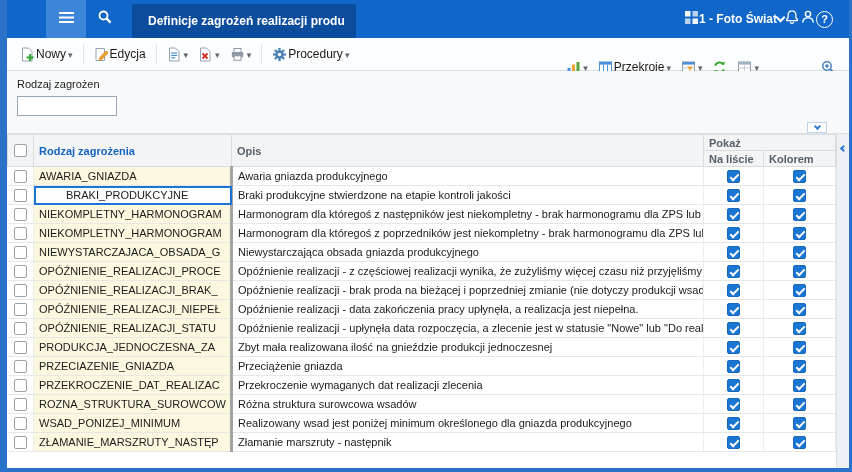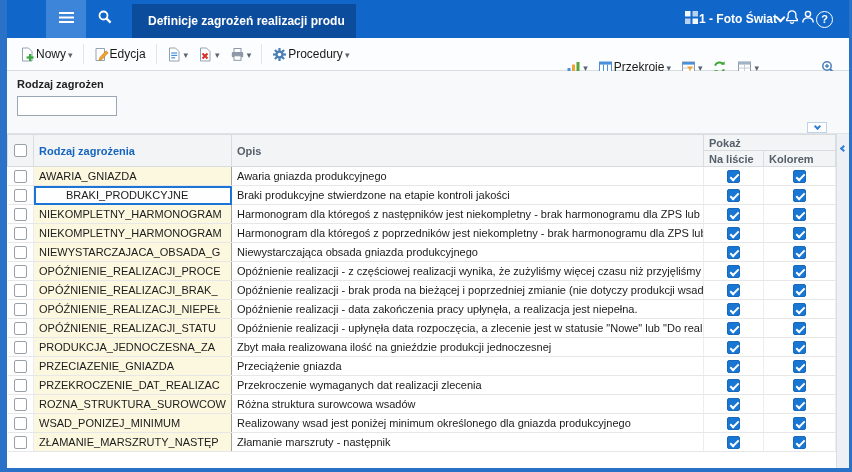--- a/index.html
+++ b/index.html
@@ -29,41 +29,41 @@
   .tbtn{display:flex;align-items:center;gap:1px;padding:3px 5px;font-size:12px;color:#1a1a1a;
         border-radius:3px;cursor:pointer;white-space:nowrap;}
   .caret::after{content:"▾";font-size:9px;color:#5a6570;margin-left:1px;}
   .sep{width:1px;height:20px;background:#e1e4e8;margin:0 5px;}
   .toolbar-right{margin-left:auto;display:flex;align-items:center;margin-top:26px;}
   .gap-right{margin-left:52px;}
   .icon16{display:inline-block;width:15px;height:15px;}
 
   
   .filter-panel{height:50px;flex:0 0 50px;background:#f7f9fb;position:relative;}
-  .filter-label{position:absolute;left:10px;top:7px;font-size:11px;font-weight:bold;color:#222;}
+  .filter-label{position:absolute;left:10px;top:7px;font-size:11px;font-weight:normal;color:#222;}
   .filter-input{position:absolute;left:10px;top:25px;width:100px;height:20px;border:1px solid #9aa7b5;
                 font-size:11px;padding:0 4px;font-family:"Liberation Sans",sans-serif;}
 
   
   .collapse-bar{height:13px;flex:0 0 13px;background:#f7f9fb;border-bottom:1px solid #dfe3e8;position:relative;}
   .collapse-btn{position:absolute;right:22px;top:1px;width:20px;height:11px;border:1px solid #bed3ea;
                 background:#fff;display:flex;align-items:center;justify-content:center;cursor:pointer;}
   .chev-down-b{width:5px;height:5px;border-right:2px solid #2f7ed8;border-bottom:2px solid #2f7ed8;
                transform:rotate(45deg);margin-top:-3px;}
 
   
   .grid-area{flex:1;display:flex;overflow:hidden;}
   .table-wrap{flex:1;overflow:hidden;background:#fff;}
   table{border-collapse:collapse;table-layout:fixed;width:100%;}
   thead th{background:#f3f4f5;border:1px solid #d9dcdf;font-size:11px;font-weight:bold;color:#55606b;
            text-align:left;padding:1px 5px;height:16px;white-space:nowrap;overflow:hidden;}
   thead th.rodzaj{color:#1565c0;}
   tbody td{border-bottom:1px solid #e7e7e7;border-right:1px solid #ededed;font-size:11px;
            padding:0 5px;height:19px;white-space:nowrap;overflow:hidden;color:#1b1b1b;}
-  td.name{background:#fcf7df;border-right:1px solid #a3a3a3;}
+  td.name{background:#fcf7df;border-right:3px solid #a3a3a3;}
   td.name.selected{background:#fefefe;outline:2px solid #1c74d4;outline-offset:-2px;padding-left:32px;}
   td.cbcell,th.cbhead{text-align:center;padding:0;}
   .cb{width:13px;height:13px;border:1px solid #9aa0a8;background:#fff;display:inline-block;
       border-radius:2px;vertical-align:middle;position:relative;cursor:pointer;}
   .cb.checked{background:#1976d2;border-color:#1669bd;}
   .cb.checked::after{content:"";position:absolute;left:4px;top:1px;width:3px;height:7px;
       border:solid #fff;border-width:0 2px 2px 0;transform:rotate(45deg);}
 
   
   .right-strip{width:13px;flex:0 0 13px;background:#edf1f6;border-left:1px solid #d9dee5;position:relative;cursor:pointer;}

